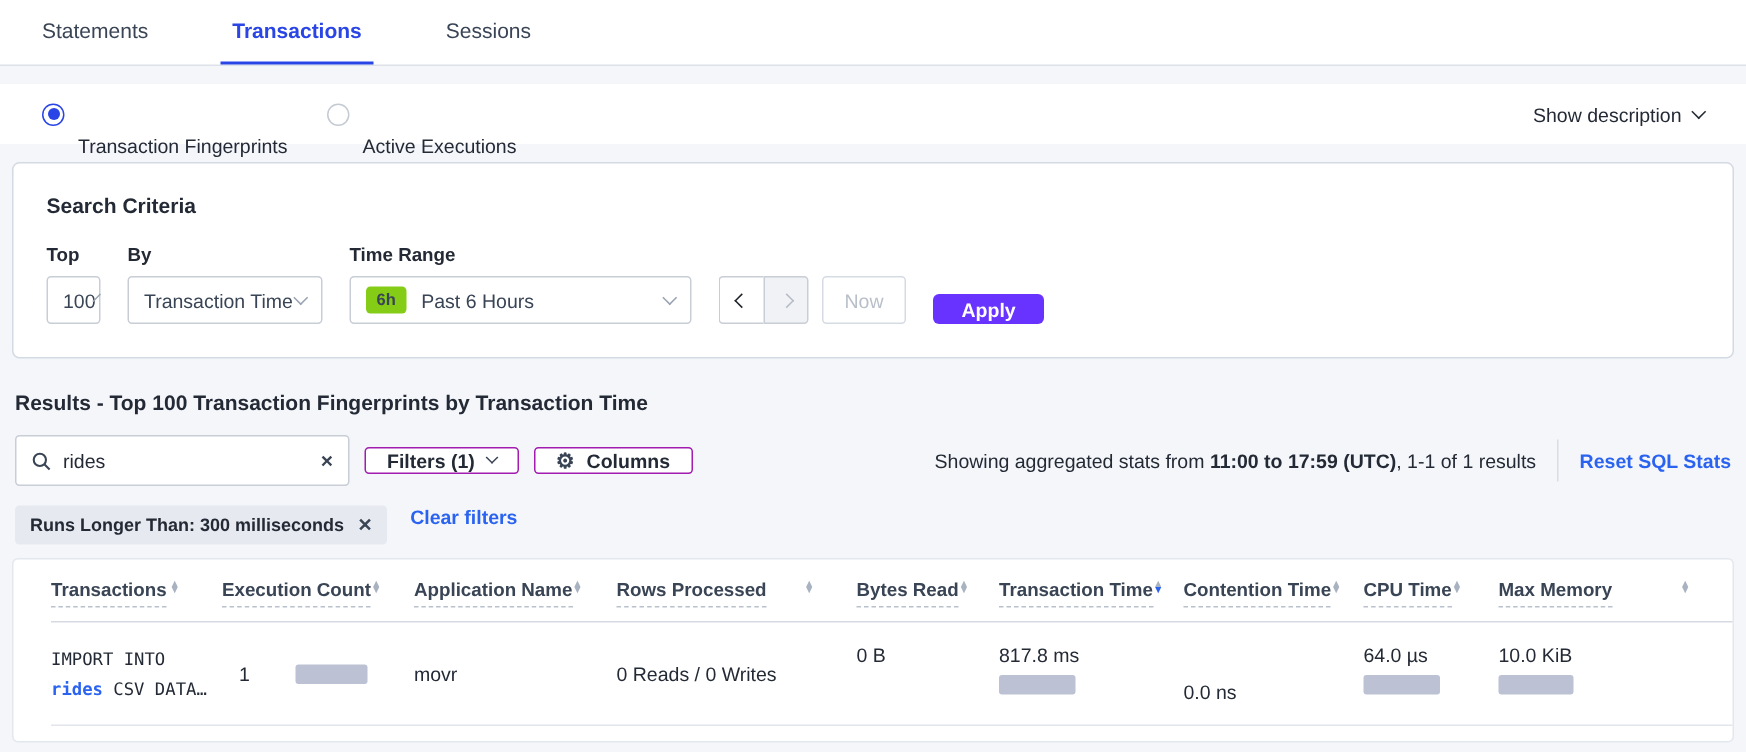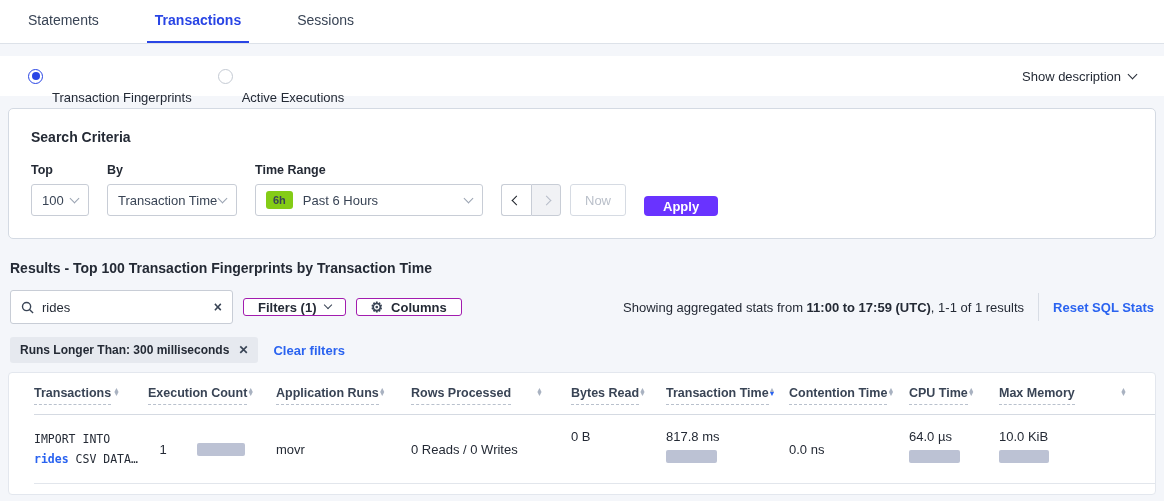--- a/index.html
+++ b/index.html
@@ -26,21 +26,21 @@
   .chev-right { transform:rotate(-45deg); }
 
   
   .criteria-card { background:#fff; border:1px solid #d4dae3; border-radius:5px; margin:12px 8px 0; padding:20px 22px 22px; }
   .criteria-title { font-size:14px; font-weight:700; color:#242a35; }
   .criteria-controls { display:flex; align-items:flex-end; margin-top:18px; }
   .field { display:flex; flex-direction:column; margin-right:18px; }
   .field-label { font-size:12.5px; font-weight:700; color:#242a35; margin-bottom:7px; }
   .select { height:32px; border:1px solid #c8cdd6; border-radius:3px; background:#fff; display:flex; align-items:center; font-size:13px; color:#394455; padding:0 10px; cursor:pointer; }
   .select .chev { color:#9aa3b2; margin-left:auto; }
-  .sel-top { width:58px; }
+  .sel-top { width:36px; }
   .sel-by { width:130px; }
   .sel-time { width:228px; }
   .time-chip { background:#84cc16; border-radius:3px; font-size:11px; font-weight:700; color:#394455; padding:3px 7px; margin-right:10px; }
   .stepper { display:flex; margin-right:9px; }
   .step-btn { width:30px; height:32px; border:1px solid #c8cdd6; background:#fff; display:flex; align-items:center; justify-content:center; cursor:pointer; }
   .step-btn:first-child { border-radius:3px 0 0 3px; border-right:none; color:#1c2128; }
   .step-btn.disabled { border-radius:0 3px 3px 0; background:#f1f2f5; color:#b6bcc8; cursor:default; }
   .now-btn { height:32px; border:1px solid #d6dbe3; background:#fff; border-radius:3px; color:#b9bfc9; font-size:13px; padding:0 14px; margin-right:18px; cursor:pointer; }
   .apply-btn { height:20px; background:#6933ff; border:none; border-radius:4px; color:#fff; font-size:13px; font-weight:700; padding:0 19px; cursor:pointer; }
 
@@ -52,21 +52,21 @@
   .clear-x { color:#394455; font-size:14px; font-weight:700; cursor:pointer; line-height:1; }
   .tb-btn { height:18px; background:#fff; border:1px solid #a21caf; border-radius:3px; display:flex; align-items:center; gap:8px; font-size:13px; font-weight:700; color:#242a35; padding:1px 14px; margin-left:10px; cursor:pointer; }
   .tb-btn .chev { color:#394455; width:6px; height:6px; }
   .gear { font-size:14px; line-height:1; color:#394455; }
   .toolbar-right { margin-left:auto; display:flex; align-items:center; }
   .showing { font-size:13px; color:#242a35; }
   .showing b { font-weight:700; }
   .vdiv { width:1px; height:28px; background:#d8dde5; margin:0 14px; }
   .reset-link { font-size:13px; font-weight:600; color:#2a63f0; cursor:pointer; }
 
-  .pill-row { display:flex; align-items:center; margin:13px 10px 0; }
+  .pill-row { display:flex; margin:13px 10px 0; }
   .pill { background:#e6e9ef; border-radius:3px; font-size:12px; font-weight:600; color:#242a35; padding:6px 10px; display:flex; align-items:center; gap:9px; }
   .pill .clear-x { font-size:12px; }
   .clear-filters { font-size:13px; font-weight:700; color:#2a63f0; margin-left:15px; cursor:pointer; }
 
   
   .table-card { background:#fff; border:1px solid #e3e7ee; border-radius:4px; margin:9px 8px 0; padding:0 0 10px 25px; }
   .tgrid { display:grid; grid-template-columns:114px 128px 135px 160px 95px 123px 120px 90px 1fr; }
   .thead { border-bottom:1px solid #d5dae2; }
   .th { display:flex; align-items:flex-start; justify-content:space-between; padding:13px 28px 9px 0; cursor:pointer; }
   .th-label { font-size:12.5px; font-weight:700; color:#394455; border-bottom:1px dashed #b9c1cd; padding-bottom:4px; white-space:nowrap; }
@@ -187,21 +187,21 @@
         </span>
     </div>
     <div class="th">
       <span class="th-label">Execution Count</span>
       <span class="sort">
           <span>▲</span>
           <span>▼</span>
         </span>
     </div>
     <div class="th">
-      <span class="th-label">Application Runs</span>
+      <span class="th-label">Application Name</span>
       <span class="sort">
           <span>▲</span>
           <span>▼</span>
         </span>
     </div>
     <div class="th">
       <span class="th-label">Rows Processed</span>
       <span class="sort">
           <span>▲</span>
           <span>▼</span>
@@ -261,21 +261,21 @@
     <div class="td">
       <span>0 Reads / 0 Writes</span>
     </div>
     <div class="td" style="justify-content:flex-start">
       <span>0 B</span>
     </div>
     <div class="td" style="justify-content:flex-start">
       <span>817.8 ms</span>
       <span class="bar bar-under" style="width:51px"></span>
     </div>
-    <div class="td" style="justify-content:center">
+    <div class="td" style="justify-content:flex-end">
       <span>0.0 ns</span>
     </div>
     <div class="td" style="justify-content:flex-start">
       <span>64.0 µs</span>
       <span class="bar bar-under" style="width:51px"></span>
     </div>
     <div class="td" style="justify-content:flex-start">
       <span>10.0 KiB</span>
       <span class="bar bar-under" style="width:50px"></span>
     </div>

